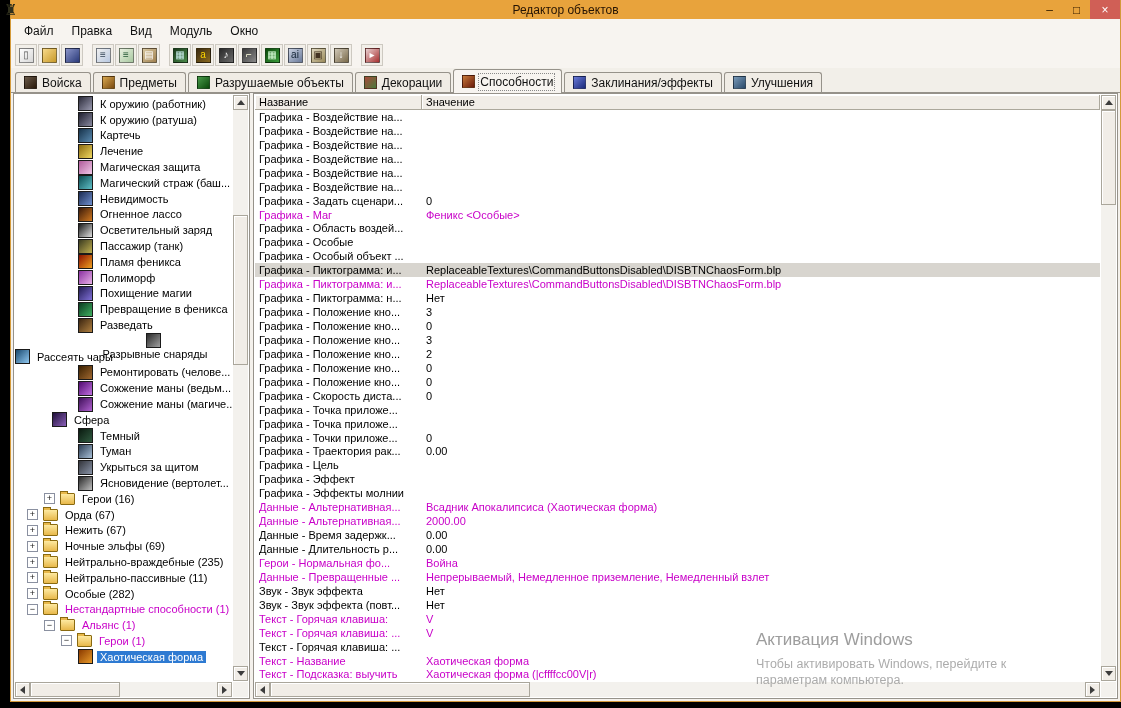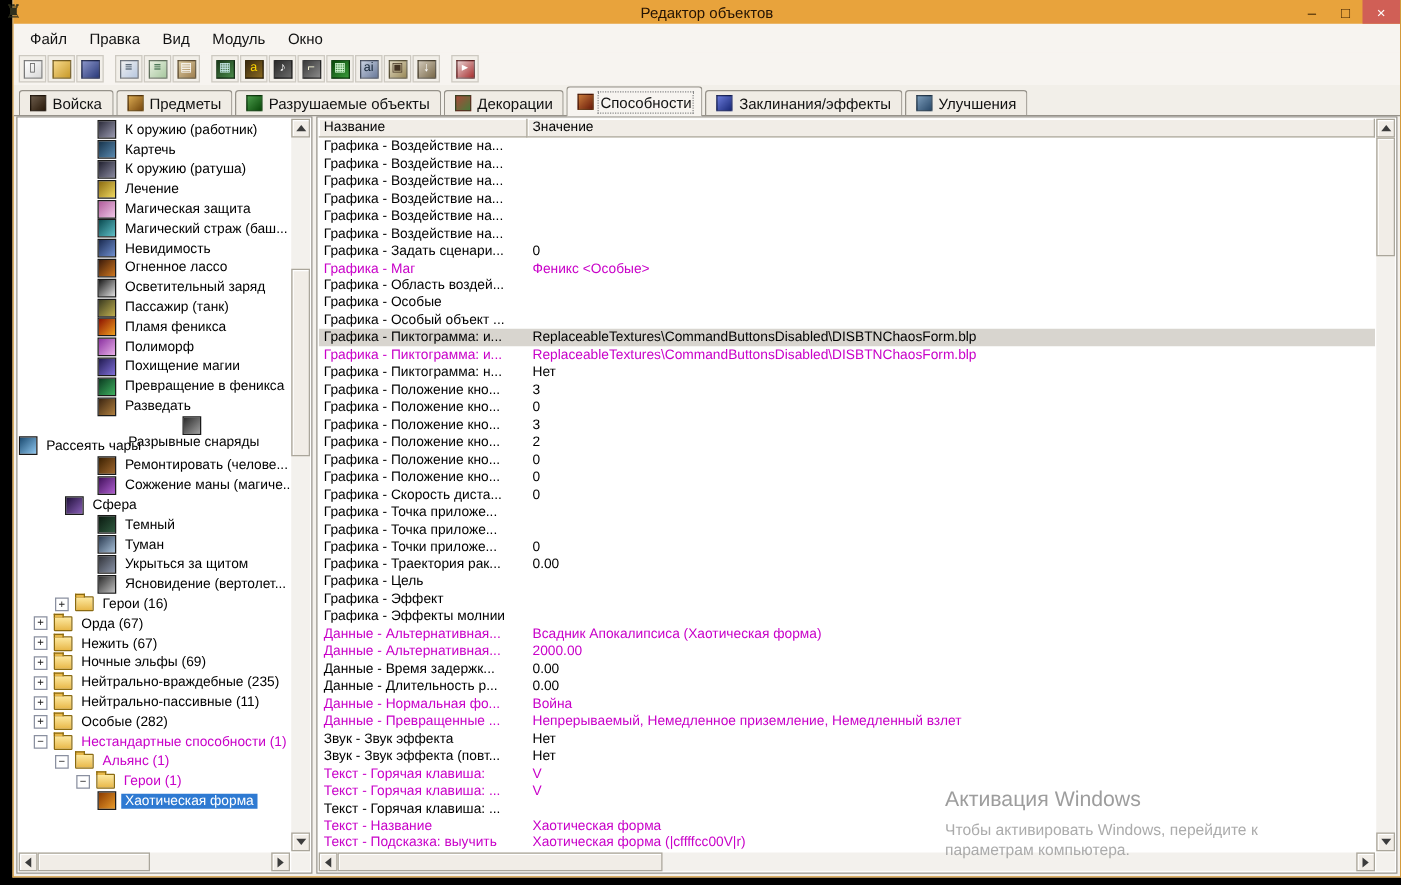--- a/index.html
+++ b/index.html
@@ -201,26 +201,26 @@
 
     <div class="content">
 
       <div class="panel tree-panel">
         <div class="tree-list" id="tree">
             <div class="tree-row" style="padding-left: 63px;">
               <span class="tree-icon" style="background: linear-gradient(135deg, rgb(43, 43, 58), rgb(154, 154, 176));"></span>
               <span class="tree-label">К оружию (работник)</span>
             </div>
             <div class="tree-row" style="padding-left: 63px;">
+              <span class="tree-icon" style="background: linear-gradient(135deg, rgb(31, 31, 46), rgb(138, 138, 160));"></span>
+              <span class="tree-label">К оружию (ратуша)</span>
+            </div>
+            <div class="tree-row" style="padding-left: 63px;">
               <span class="tree-icon" style="background: linear-gradient(135deg, rgb(22, 50, 74), rgb(90, 138, 176));"></span>
               <span class="tree-label">Картечь</span>
-            </div>
-            <div class="tree-row" style="padding-left: 63px;">
-              <span class="tree-icon" style="background: linear-gradient(135deg, rgb(31, 31, 46), rgb(138, 138, 160));"></span>
-              <span class="tree-label">К оружию (ратуша)</span>
             </div>
             <div class="tree-row" style="padding-left: 63px;">
               <span class="tree-icon" style="background: linear-gradient(135deg, rgb(138, 106, 16), rgb(240, 216, 96));"></span>
               <span class="tree-label">Лечение</span>
             </div>
             <div class="tree-row" style="padding-left: 63px;">
               <span class="tree-icon" style="background: linear-gradient(135deg, rgb(176, 90, 154), rgb(240, 200, 232));"></span>
               <span class="tree-label">Магическая защита</span>
             </div>
             <div class="tree-row" style="padding-left: 63px;">
@@ -267,20 +267,24 @@
               <span class="tree-icon" style="background: linear-gradient(135deg, rgb(42, 42, 42), rgb(160, 160, 160));"></span>
               <span class="tree-label">Разрывные снаряды</span>
             </div>
             <div class="tree-row" style="">
               <span class="tree-icon" style="background: linear-gradient(135deg, rgb(26, 74, 112), rgb(144, 200, 240));"></span>
               <span class="tree-label">Рассеять чары</span>
             </div>
             <div class="tree-row" style="padding-left: 63px;">
               <span class="tree-icon" style="background: linear-gradient(135deg, rgb(58, 32, 0), rgb(160, 104, 48));"></span>
               <span class="tree-label">Ремонтировать (челове...</span>
+            </div>
+            <div class="tree-row" style="padding-left: 63px;">
+              <span class="tree-icon" style="background: linear-gradient(135deg, rgb(80, 10, 112), rgb(192, 112, 224));"></span>
+              <span class="tree-label">Сожжение маны (ведьм...</span>
             </div>
             <div class="tree-row" style="padding-left: 63px;">
               <span class="tree-icon" style="background: linear-gradient(135deg, rgb(64, 16, 90), rgb(176, 96, 208));"></span>
               <span class="tree-label">Сожжение маны (магиче...</span>
             </div>
             <div class="tree-row" style="padding-left: 37px;">
               <span class="tree-icon" style="background: linear-gradient(135deg, rgb(32, 16, 58), rgb(138, 96, 184));"></span>
               <span class="tree-label">Сфера</span>
             </div>
             <div class="tree-row" style="padding-left: 63px;">
@@ -504,21 +508,21 @@
             </div>
             <div class="prow">
               <span class="pc1">Данные - Время задержк...</span>
               <span class="pc2">0.00</span>
             </div>
             <div class="prow">
               <span class="pc1">Данные - Длительность р...</span>
               <span class="pc2">0.00</span>
             </div>
             <div class="prow m">
-              <span class="pc1">Данные - Нормальная фо...</span>
+              <span class="pc1">Герои - Нормальная фо...</span>
               <span class="pc2">Война</span>
             </div>
             <div class="prow m">
               <span class="pc1">Данные - Превращенные ...</span>
               <span class="pc2">Непрерываемый, Немедленное приземление, Немедленный взлет</span>
             </div>
             <div class="prow">
               <span class="pc1">Звук - Звук эффекта</span>
               <span class="pc2">Нет</span>
             </div>

